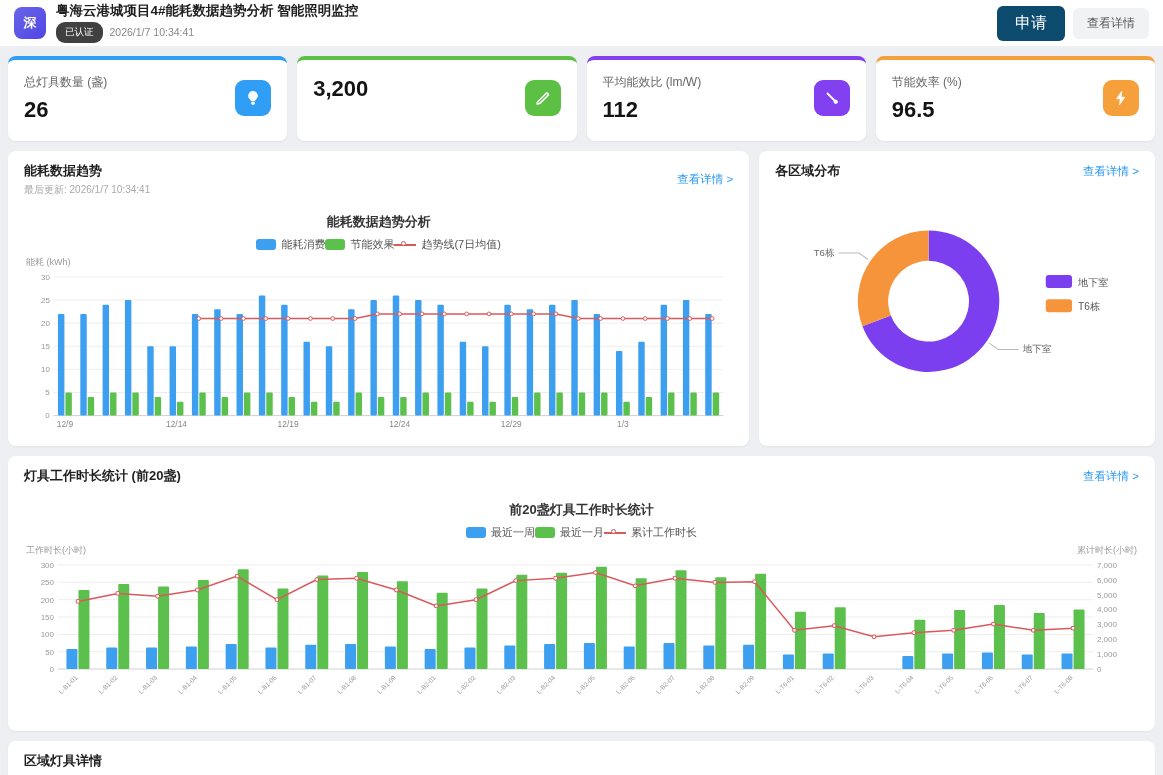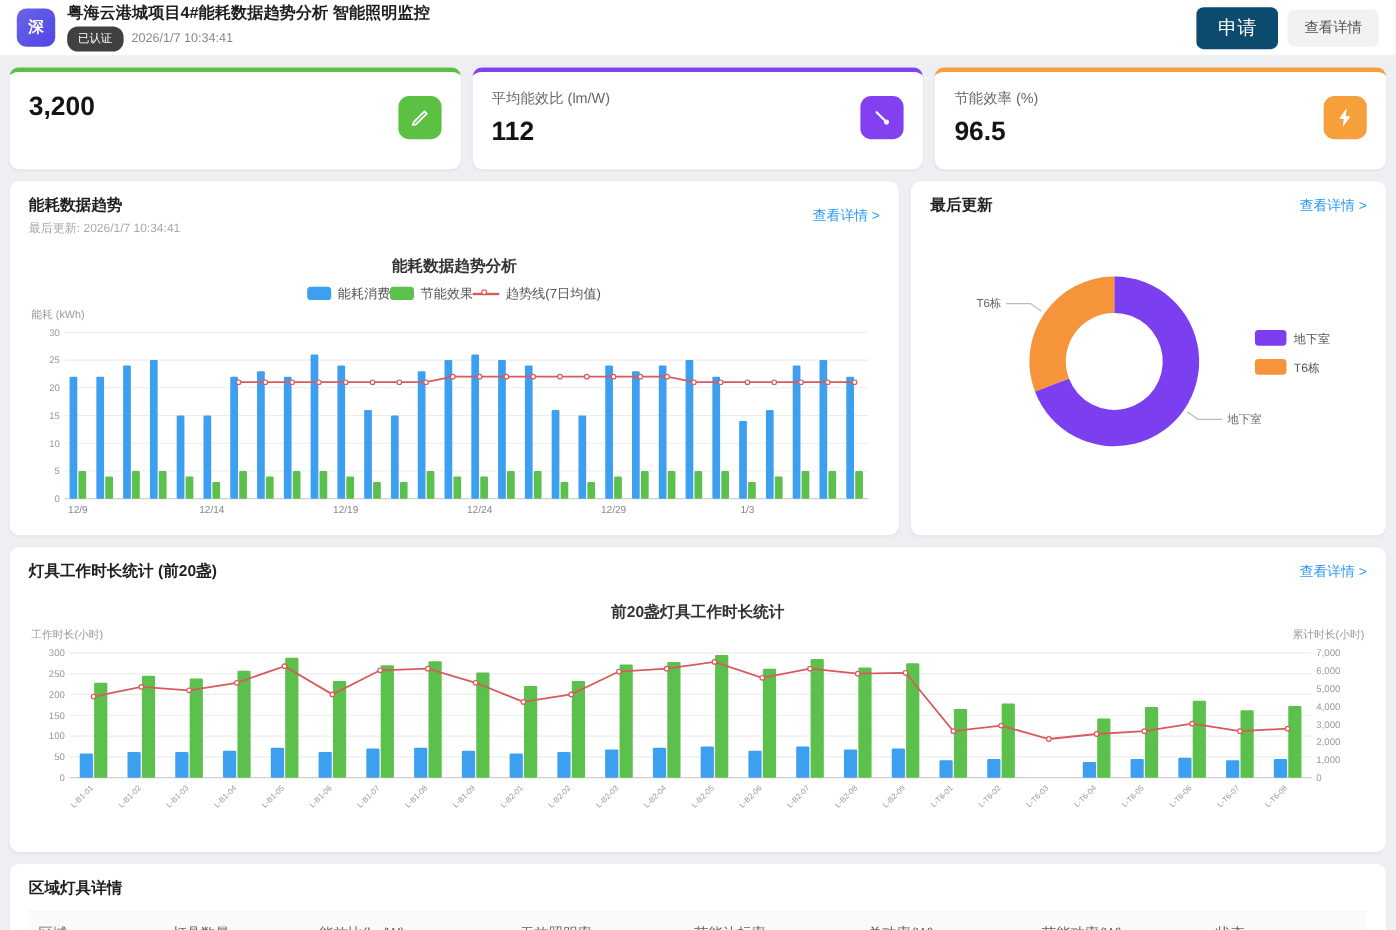--- a/index.html
+++ b/index.html
@@ -60,20 +60,29 @@
       </div>
     </div>
   </div>
   <div class="h-right">
     <button class="btn-primary">申请</button>
     <button class="btn-secondary">查看详情</button>
   </div>
 </header>
 
 <div class="stats-row">
+  <div class="stat-card" style="border-top-color: rgb(47, 158, 244);">
+    <div class="stat-label">总灯具数量 (盏)</div>
+    <div class="stat-value">26</div>
+    <span class="stat-icon" style="background: rgb(47, 158, 244);">
+      <svg viewBox="0 0 24 24">
+          <path d="M12 3a6 6 0 0 0-3.4 10.9c.6.5 1 1.2 1.1 2.1h4.6c.1-.9.5-1.6 1.1-2.1A6 6 0 0 0 12 3zm-2 15h4v1.2a1.5 1.5 0 0 1-1.5 1.5h-1A1.5 1.5 0 0 1 10 19.2z"></path>
+        </svg>
+    </span>
+  </div>
   <div class="stat-card" style="border-top-color: rgb(91, 192, 67);">
     <div class="stat-value">3,200</div>
     <span class="stat-icon" style="background: rgb(91, 192, 67);">
       <svg viewBox="0 0 24 24">
           <path d="M5 17 17 5l2.5 2.5L7.5 19.5 4 20z" fill="none" stroke-width="2" stroke-linejoin="round"></path>
         </svg>
     </span>
   </div>
   <div class="stat-card" style="border-top-color: rgb(131, 64, 240);">
     <div class="stat-label">平均能效比  (lm/W)</div>
@@ -230,21 +239,21 @@
         <text x="153.93333333333337" y="160" font-size="8.5" fill="#888" text-anchor="middle">12/14</text>
         <text x="266.6" y="160" font-size="8.5" fill="#888" text-anchor="middle">12/19</text>
         <text x="379.26666666666665" y="160" font-size="8.5" fill="#888" text-anchor="middle">12/24</text>
         <text x="491.93333333333334" y="160" font-size="8.5" fill="#888" text-anchor="middle">12/29</text>
         <text x="604.6" y="160" font-size="8.5" fill="#888" text-anchor="middle">1/3</text>
       </svg>
   </section>
 
   <section class="panel region-panel">
     <div class="panel-head">
-      <div class="panel-title">最后更新</div>
+      <div class="panel-title">各区域分布</div>
       <a class="panel-link">查看详情 &gt;</a>
     </div>
     <svg id="region-chart" class="chart-svg" style="margin-top:6px" viewBox="0 0 360 220">
         <path d="M152 44 A70 70 0 1 1 86.54886301202097 138.82234209297752 L114.59935029258341 128.18419548170144 A40 40 0 1 0 152 74 Z" fill="#7b3ff0"></path>
         <polyline points="212.07782221023692,155.46872651137437 221.13064473506714,161.71743872541708 241.13064473506714,161.71743872541708" fill="none" stroke="#bbb" stroke-width="1"></polyline>
         <text x="245.13064473506714" y="164.71743872541708" font-size="9.5" fill="#666" text-anchor="start">地下室</text>
         <path d="M86.54886301202097 138.82234209297752 A70 70 0 0 1 151.99999999999997 44 L152 74 A40 40 0 0 0 114.59935029258341 128.18419548170144 Z" fill="#f6943c"></path>
         <polyline points="91.92217778976311,72.5312734886256 82.86935526493289,66.28256127458287 62.86935526493289,66.28256127458287" fill="none" stroke="#bbb" stroke-width="1"></polyline>
         <text x="58.86935526493289" y="69.28256127458287" font-size="9.5" fill="#666" text-anchor="end">T6栋</text>
         <rect x="268" y="88" width="26" height="13" rx="3" fill="#7b3ff0"></rect>
@@ -254,20 +263,36 @@
       </svg>
   </section>
 </div>
 
 <section class="panel hours-panel">
   <div class="panel-head">
     <div class="panel-title">灯具工作时长统计 (前20盏)</div>
     <a class="panel-link">查看详情 &gt;</a>
   </div>
   <div class="chart-title">前20盏灯具工作时长统计</div>
+  <div class="legend-row">
+    <span class="legend-item">
+      <span class="sw" style="background: rgb(61, 159, 240);"></span>
+      <span>最近一周</span>
+    </span>
+    <span class="legend-item">
+      <span class="sw" style="background: rgb(92, 192, 76);"></span>
+      <span>最近一月</span>
+    </span>
+    <span class="legend-item">
+      <span class="lm" style="border-top-color: rgb(217, 89, 92);">
+          <i style="border-color: rgb(217, 89, 92);"></i>
+        </span>
+      <span>累计工作时长</span>
+    </span>
+  </div>
   <div class="axis-units">
     <span>工作时长(小时)</span>
     <span>累计时长(小时)</span>
   </div>
   <svg id="hours-chart" class="chart-svg" viewBox="0 0 1114 162">
       <line x1="34" y1="112" x2="1068" y2="112" stroke="#cfcfcf" stroke-width="1"></line>
       <text x="30" y="114.8" text-anchor="end" font-size="8" fill="#999">0</text>
       <line x1="34" y1="94.66666666666667" x2="1068" y2="94.66666666666667" stroke="#ededed" stroke-width="1"></line>
       <text x="30" y="97.46666666666667" text-anchor="end" font-size="8" fill="#999">50</text>
       <line x1="34" y1="77.33333333333334" x2="1068" y2="77.33333333333334" stroke="#ededed" stroke-width="1"></line>

